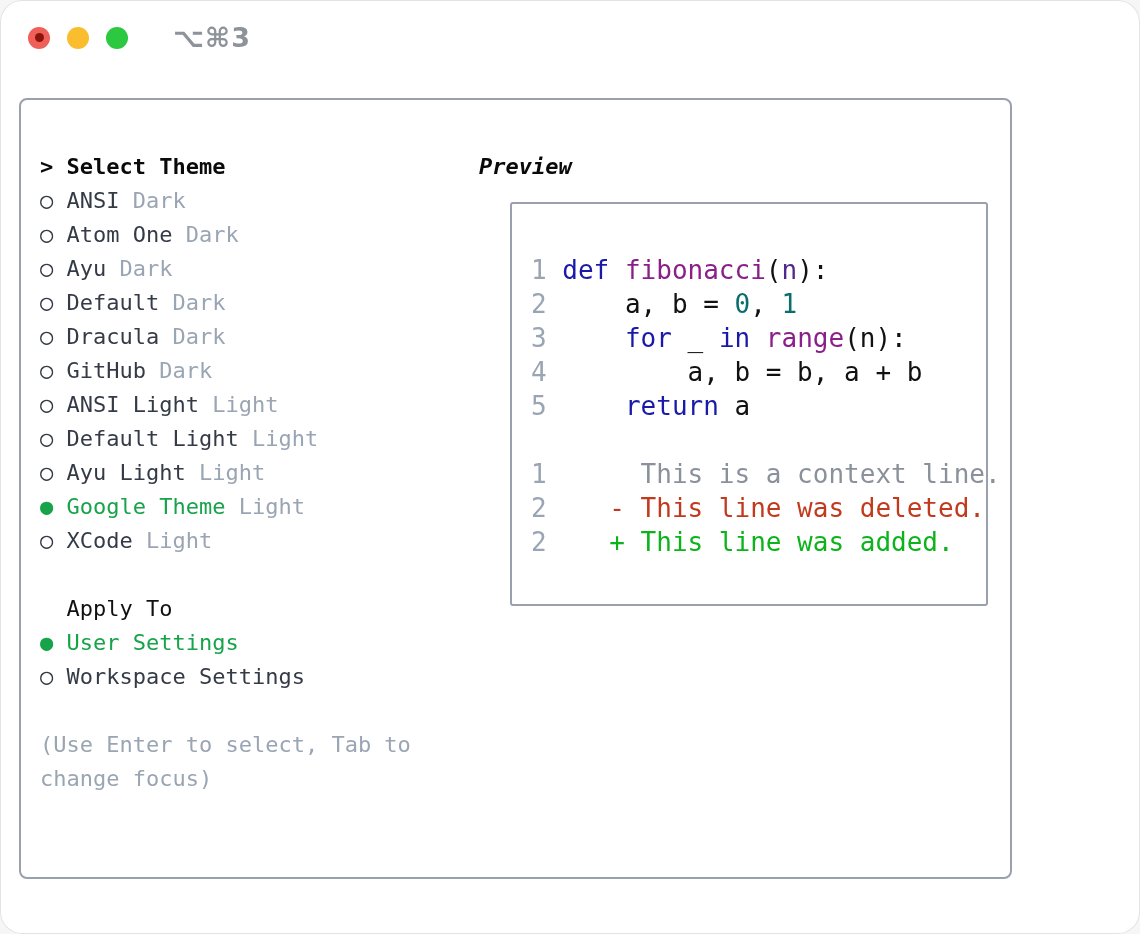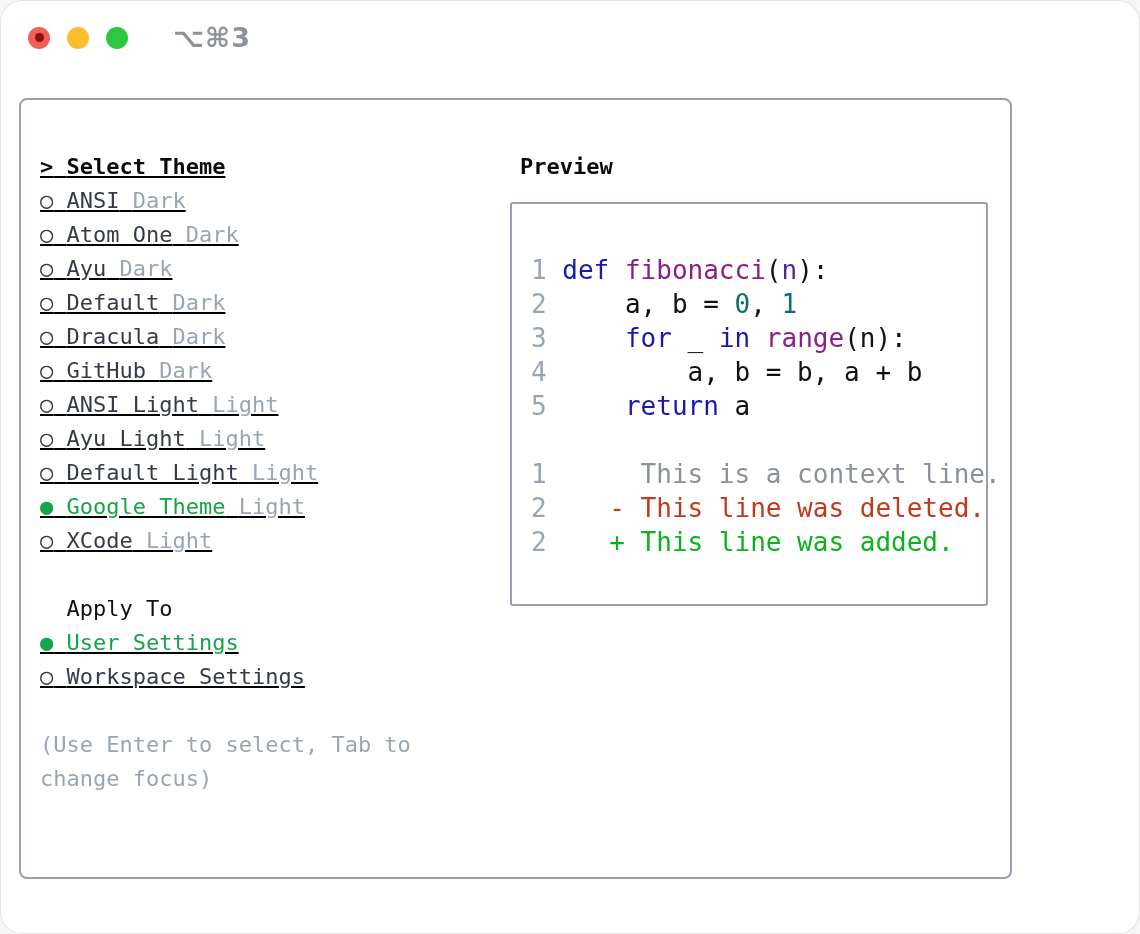--- a/index.html
+++ b/index.html
@@ -23,33 +23,33 @@
   .dot-yellow { background:var(--c-traffic_yellow,#f9bd2e); }
   .dot-green  { background:var(--c-traffic_green,#2bc840); }
   .win-title { margin-left:28px; font-family:"DejaVu Sans","Liberation Sans",sans-serif; font-size:27px; font-weight:700; color:var(--c-title_gray,#8e939a); letter-spacing:1px; }
   
   .panel {
     position:absolute; left:19px; top:98px; width:993px; height:781px;
     border:2px solid var(--c-panel_border,#98a1ad); border-radius:8px;
     background:#fff;
   }
   .left-col { position:absolute; left:19px; top:50px; width:430px; font-size:22px; line-height:34px; }
-  .row { white-space:pre; height:34px;text-decoration:underline; }
+  .row { white-space:pre; height:34px; }
   .hdr { font-weight:700; color:#0a0a0a; }
   .prefix { font-weight:700; color:#0a0a0a; }
   .bullet { color:var(--c-item_text,#343b47); }
   .bullet.sel { color:var(--c-accent_green,#16a34a); }
   .name { color:var(--c-item_text,#343b47); }
   .name.sel { color:var(--c-accent_green,#16a34a); }
   .badge { color:var(--c-muted,#9aa5b3); }
   .spacer { height:34px; }
   .section-hdr { white-space:pre; color:#111; height:34px; }
   .help { color:var(--c-help_text,#9aa5b3); white-space:normal; width:425px; word-break:normal; }
   
-  .preview-label { position:absolute; left:499px; top:50px; font-size:22px; line-height:34px; font-weight:700; color:#0a0a0a; }
+  .preview-label { position:absolute; left:458px; top:50px; font-size:22px; line-height:34px; font-weight:700; color:#0a0a0a;font-style:italic; }
   .preview-box {
     position:absolute; left:489px; top:102px; width:478px; height:404px;
     border:2px solid var(--c-panel_border,#98a1ad); border-radius:3px; background:#fff;
   }
   .code { padding:49px 0 0 19px; font-size:26px; line-height:34px; }
   .cline { white-space:pre; height:34px; }
   .seg-ln    { color:var(--c-muted,#9aa5b3); }
   .seg-kw    { color:var(--c-kw,#1a1aa8); }
   .seg-fn    { color:var(--c-fn,#8a1f8a); }
   .seg-prm   { color:var(--c-prm,#4f2a8c); }
@@ -76,22 +76,22 @@
     <div class="left-col">
       <div class="row"><span class="prefix">&gt;</span><span> </span><span class="hdr">Select Theme</span></div>
       <div id="theme-rows">
           <div class="row"><span class="bullet">○</span> <span class="name">ANSI</span> <span class="badge">Dark</span></div>
           <div class="row"><span class="bullet">○</span> <span class="name">Atom One</span> <span class="badge">Dark</span></div>
           <div class="row"><span class="bullet">○</span> <span class="name">Ayu</span> <span class="badge">Dark</span></div>
           <div class="row"><span class="bullet">○</span> <span class="name">Default</span> <span class="badge">Dark</span></div>
           <div class="row"><span class="bullet">○</span> <span class="name">Dracula</span> <span class="badge">Dark</span></div>
           <div class="row"><span class="bullet">○</span> <span class="name">GitHub</span> <span class="badge">Dark</span></div>
           <div class="row"><span class="bullet">○</span> <span class="name">ANSI Light</span> <span class="badge">Light</span></div>
+          <div class="row"><span class="bullet">○</span> <span class="name">Default Light</span> <span class="badge">Light</span></div>
           <div class="row"><span class="bullet">○</span> <span class="name">Ayu Light</span> <span class="badge">Light</span></div>
-          <div class="row"><span class="bullet">○</span> <span class="name">Default Light</span> <span class="badge">Light</span></div>
           <div class="row"><span class="bullet sel">●</span> <span class="name sel">Google Theme</span> <span class="badge">Light</span></div>
           <div class="row"><span class="bullet">○</span> <span class="name">XCode</span> <span class="badge">Light</span></div>
         </div>
       <div class="spacer"></div>
       <div class="section-hdr">  <span>Apply To</span></div>
       <div id="apply-rows">
           <div class="row"><span class="bullet sel">●</span> <span class="name sel">User Settings</span></div>
           <div class="row"><span class="bullet">○</span> <span class="name">Workspace Settings</span></div>
         </div>
       <div class="spacer"></div>

